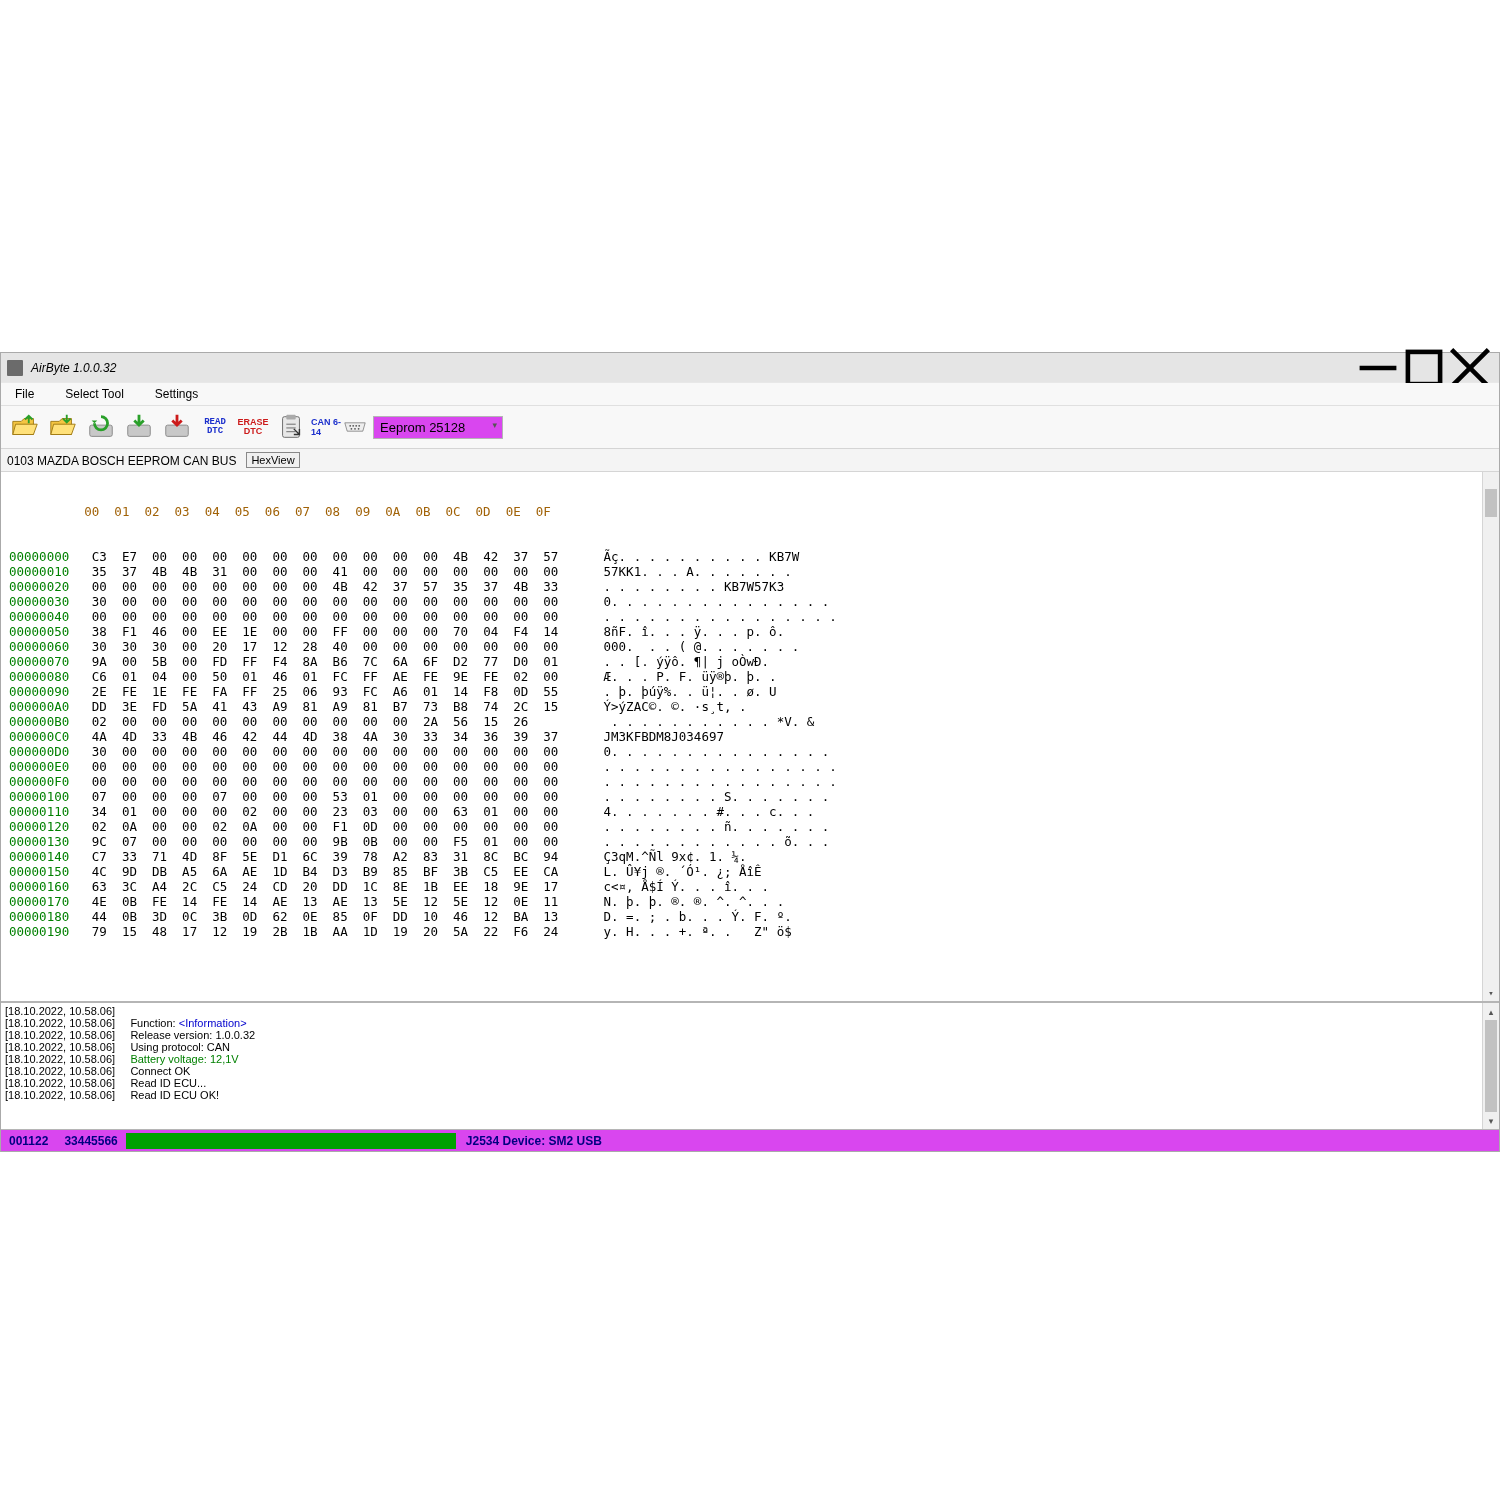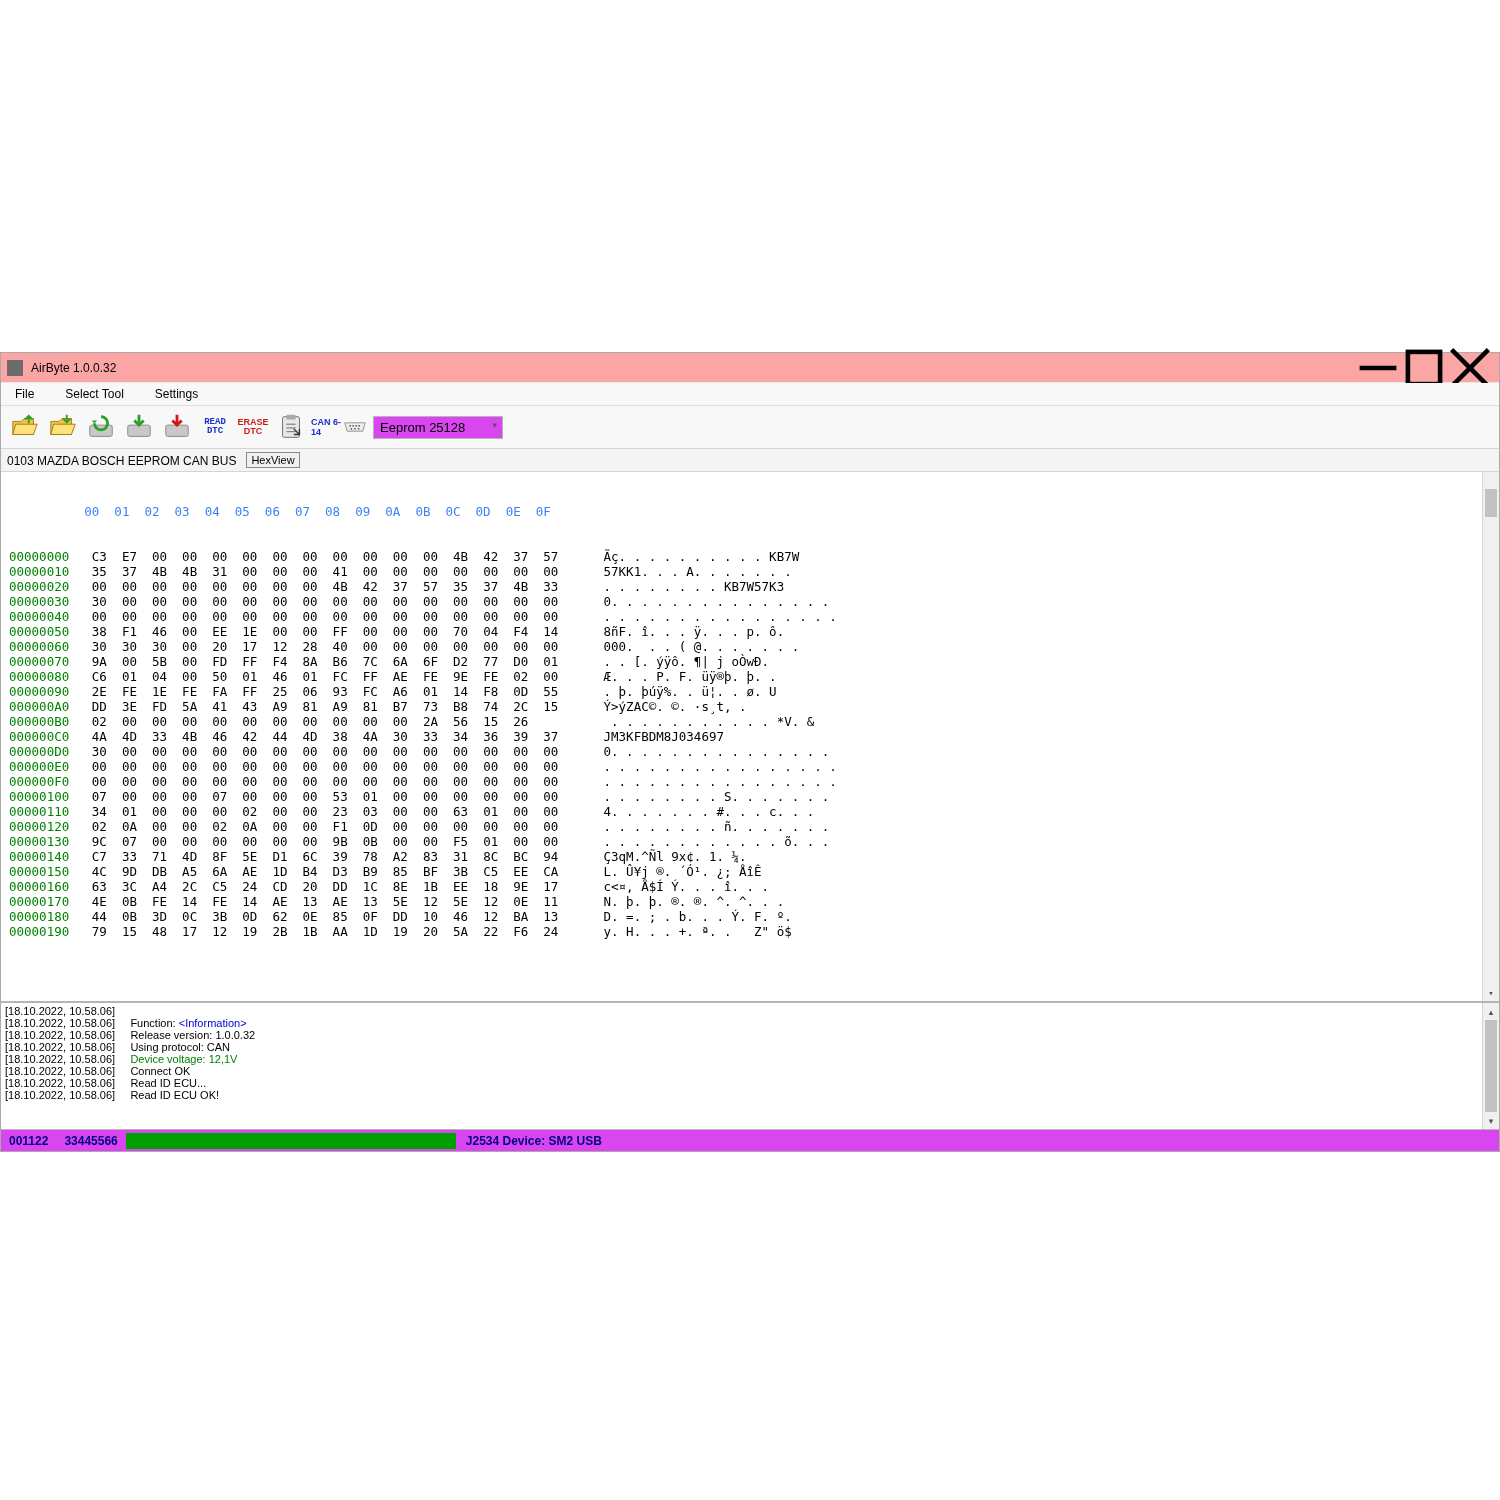--- a/index.html
+++ b/index.html
@@ -21,22 +21,23 @@
     background: #fff;
     border: 1px solid #aaa;
     display: flex;
     flex-direction: column;
   }
   .titlebar {
     display: flex;
     align-items: center;
     height: 30px;
     padding: 0 6px;
-    background: #fca5a5;
+    background: #e5e5e5;
     border-bottom: 1px solid #e8e8e8;
+    font-style: italic;
   }
   .titlebar .app-icon {
     width: 16px; height: 16px;
     background: #6b6b6b;
     margin-right: 8px;
     border-radius: 1px;
   }
   .titlebar .title { flex: 1; font-size: 12px; }
   .win-btn {
     width: 46px; height: 30px;
@@ -94,21 +95,21 @@
   }
   .hex-area {
     flex:1;
     overflow:hidden;
     font-family: Consolas, monospace;
     font-size: 12.5px;
     padding: 2px 8px;
     position:relative;
     white-space: pre;
   }
-  .hex-header { color:#3b82f6; }
+  .hex-header { color:#a16207; }
   .hex-offset { color:#008000; }
   .scrollbar-v {
     position:absolute; right:0; top:0; bottom:0; width:17px;
     background:#f0f0f0; border-left:1px solid #d5d5d5;
   }
   .scrollbar-v .arrow {
     height:17px; display:flex; align-items:center; justify-content:center;
     font-size:9px; color:#555;
   }
   .scrollbar-v .thumb {
@@ -250,21 +251,21 @@
       <div class="arrow" style="position:absolute;bottom:0;width:100%;">▾</div>
     </div>
   </div>
 
   <div class="log-area">
     <div id="log-rows">
         <div class="log-line"><span>[18.10.2022, 10.58.06]     </span><span></span></div>
         <div class="log-line"><span>[18.10.2022, 10.58.06]     </span><span>Function: </span><span class="log-blue">&lt;Information&gt;</span></div>
         <div class="log-line"><span>[18.10.2022, 10.58.06]     </span><span>Release version: 1.0.0.32</span></div>
         <div class="log-line"><span>[18.10.2022, 10.58.06]     </span><span>Using protocol: CAN</span></div>
-        <div class="log-line"><span>[18.10.2022, 10.58.06]     </span><span class="log-green">Device voltage: </span><span class="log-green">12,1V</span></div>
+        <div class="log-line"><span>[18.10.2022, 10.58.06]     </span><span class="log-green">Battery voltage: </span><span class="log-green">12,1V</span></div>
         <div class="log-line"><span>[18.10.2022, 10.58.06]     </span><span>Connect OK</span></div>
         <div class="log-line"><span>[18.10.2022, 10.58.06]     </span><span>Read ID ECU...</span></div>
         <div class="log-line"><span>[18.10.2022, 10.58.06]     </span><span>Read ID ECU OK!</span></div>
       </div>
     <div class="scrollbar-v">
       <div class="arrow">▴</div>
       <div class="thumb" style="top:17px;bottom:17px;"></div>
       <div class="arrow" style="position:absolute;bottom:0;width:100%;">▾</div>
     </div>
   </div>

